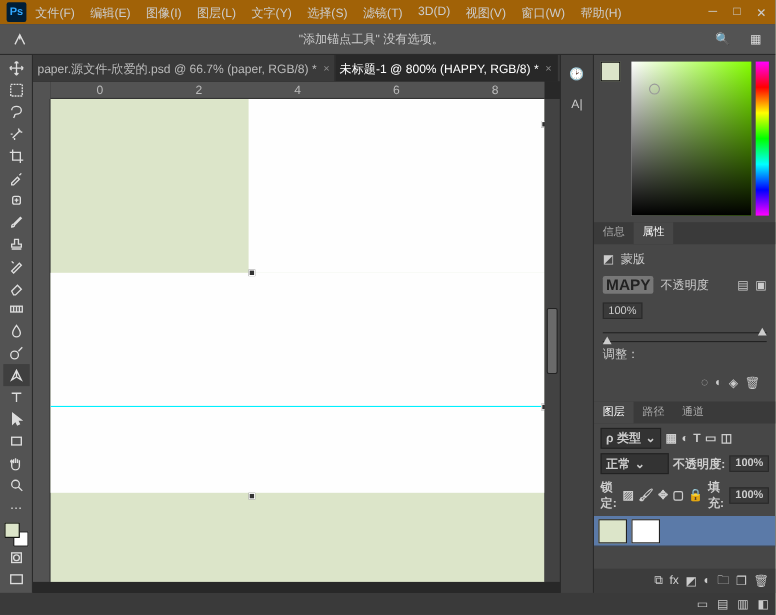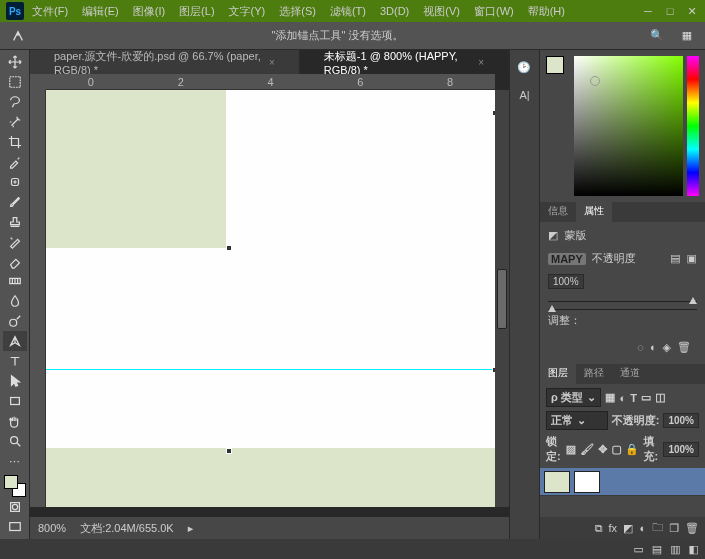--- a/index.html
+++ b/index.html
@@ -1,34 +1,34 @@
 <!DOCTYPE html>
 <html><head>
 <meta charset="utf-8">
 <style>
 * { margin: 0; padding: 0; box-sizing: border-box; font-family: "Microsoft YaHei", sans-serif; font-size: 11px; }
 body { width: 705px; height: 559px; background: #474747; color: #ccc; overflow: hidden; display: flex; flex-direction: column; }
-.menubar { height: 22px; background: #4d7c0f; display: flex; align-items: center; padding: 0 6px; gap: 2px; }
+.menubar { height: 22px; background: #a16207; display: flex; align-items: center; padding: 0 6px; gap: 2px; }
 .ps-logo { width: 18px; height: 18px; background: #001e36; color: #31a8ff; display: flex; align-items: center; justify-content: center; font-weight: bold; font-size: 10px; border-radius: 2px; }
 .menu-item { padding: 2px 6px; cursor: pointer; font-size: 11px; }
 .window-controls { margin-left: auto; display: flex; gap: 8px; }
 .win-btn { width: 14px; height: 14px; display: flex; align-items: center; justify-content: center; }
 .optbar { height: 28px; background: #535353; display: flex; align-items: center; padding: 0 6px; gap: 6px; border-bottom: 1px solid #2a2a2a; }
 .optbar-spacer { flex: 1; text-align: center; font-size: 11px; color: #ccc; }
 .body-row { flex: 1; display: flex; min-height: 0; }
 .toolbar { width: 30px; background: #535353; display: flex; flex-direction: column; align-items: center; padding: 2px 0; gap: 0; border-right: 1px solid #2a2a2a; }
 .tool { width: 24px; height: 20px; display: flex; align-items: center; justify-content: center; cursor: pointer; color: #ddd; }
 .tool.sel { background: #3f3f3f; }
 .tool svg { width: 14px; height: 14px; fill: none; stroke: #ddd; stroke-width: 1.4; }
 .swatches { margin-top: 4px; position: relative; width: 22px; height: 22px; }
 .sw-fg { position: absolute; width: 14px; height: 14px; background: #dce5c9; border: 1px solid #000; top: 0; left: 0; }
 .sw-bg { position: absolute; width: 14px; height: 14px; background: #fff; border: 1px solid #000; bottom: 0; right: 0; }
 .center { flex: 1; display: flex; flex-direction: column; background: #2a2a2a; min-width: 0; }
 .tabs { height: 24px; background: #3a3a3a; display: flex; align-items: stretch; }
-.tab { padding: 0 24px; display: flex; align-items: center; gap: 6px; border-right: 1px solid #2a2a2a; color: #bbb; cursor: pointer; font-size: 10px; }
+.tab { padding: 0 4px; display: flex; align-items: center; gap: 6px; border-right: 1px solid #2a2a2a; color: #bbb; cursor: pointer; font-size: 10px; }
 .tab.act { background: #282828; color: #fff; }
 .tab .x { font-size: 10px; color: #888; }
 .canvas-wrap { flex: 1; background: #282828; position: relative; overflow: hidden; }
 .ruler-h { position: absolute; top: 0; left: 16px; right: 14px; height: 16px; background: #535353; border-bottom: 1px solid #333; display:flex; align-items:center; justify-content:space-around; font-size:8px; color:#bbb;}
 .ruler-v { position: absolute; top: 16px; left: 0; bottom: 10px; width: 16px; background: #535353; border-right: 1px solid #333; }
 .ruler-c { position: absolute; top: 0; left: 0; width: 16px; height: 16px; background: #535353; }
 .canvas { position: absolute; top: 16px; left: 16px; right: 14px; bottom: 10px; background: #dce5c9; }
 .canvas .white { position: absolute; background: #fefefe; }
 .white.a { top: 0; left: 40%; right: 0; height: 158px; }
 .white.b { top: 158px; left: 0; right: 0; height: 200px; }
@@ -59,21 +59,21 @@
 .layers-top { padding: 4px 6px; display:flex; flex-direction:column; gap:4px; font-size:10px;font-weight:bold; }
 .lt-row{ display:flex; align-items:center; gap:4px;}
 .sel-box{ background:#333; border:1px solid #222; padding:1px 4px; display:flex; align-items:center; gap:4px;}
 .layer-list { flex:1; overflow:auto; }
 .layer { display: flex; align-items: center; height: 28px; padding: 2px 4px; gap: 4px; border-bottom:1px solid #3a3a3a; }
 .layer.sel { background: #5b7aa8; color:#fff; }
 .thumb { width: 26px; height: 22px; background: #dce5c9; border: 1px solid #222; display:flex; align-items:center; justify-content:center; }
 .layer-btns{ height:22px; background:#3c3c3c; display:flex; align-items:center; justify-content:flex-end; gap:6px; padding:0 6px; font-size:10px; color:#ccc;}
 .val-box{ background:#3a3a3a; padding:1px 4px; border:1px solid #2a2a2a; font-size:10px;}
 .status2 { height: 20px; background:#3a3a3a; display:flex; align-items:center; justify-content:flex-end; gap:8px; padding:0 6px; font-size:10px;}
-.mask-badge{ background:#777; color:#222; padding:0 3px; font-size:11px; font-weight:bold; border-radius:2px;}
+.mask-badge{ background:#777; color:#222; padding:0 3px; font-size:14px; font-weight:bold; border-radius:2px;}
 </style>
 </head>
 <body>
 
 <div class="menubar">
   <div class="ps-logo">Ps</div>
   <div class="menu-item">文件(F)</div>
   <div class="menu-item">编辑(E)</div>
   <div class="menu-item">图像(I)</div>
   <div class="menu-item">图层(L)</div>
@@ -254,25 +254,20 @@
         <div class="guide" style="top:279px;left:0;right:0;height:1px;"></div>
         <div class="anchor" style="top:155px;left:40%;"></div>
         <div class="anchor" style="top:20px;right:-3px;"></div>
         <div class="anchor" style="top:277px;right:-3px;"></div>
         <div class="anchor" style="top:358px;left:40%;"></div>
       </div>
       <div class="scroll-v">
           <div class="thumb"></div>
         </div>
     </div>
-    <div class="status">
-      <span>800%</span>
-      <span>文档:2.04M/655.0K</span>
-      <span>▸</span>
-    </div>
   </div>
 
   <div class="right-dock">
     <div class="dock-ic">🕑</div>
     <div class="dock-ic">A|</div>
   </div>
 
   <div class="right-panels">
     <div class="color-panel">
       <div class="cp-sw">

